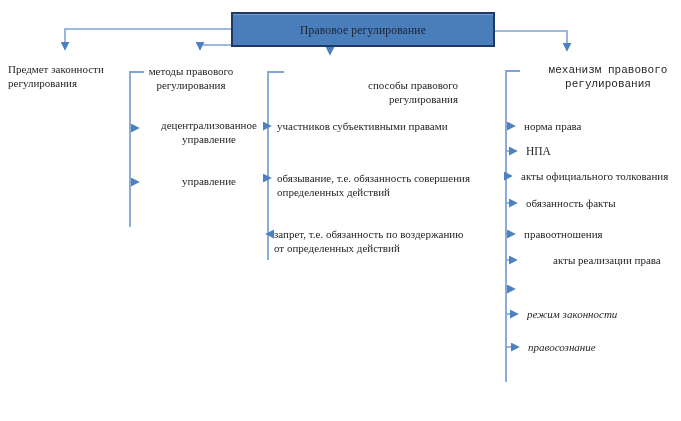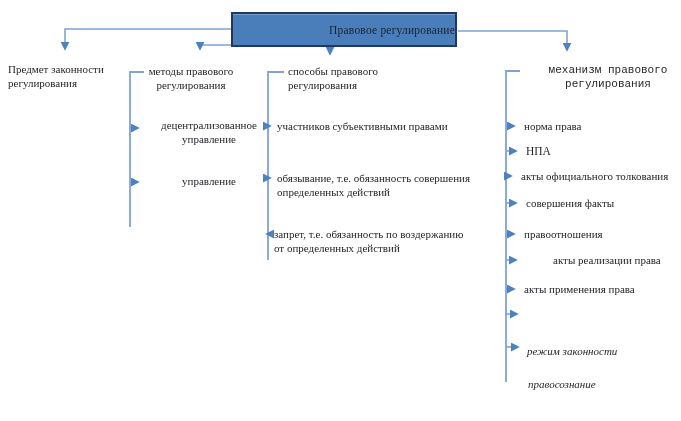--- a/index.html
+++ b/index.html
@@ -6,36 +6,36 @@
   #canvas{
     position:relative;width:681px;height:421px;background:#ffffff;
     font-family:"Liberation Serif", serif;color:var(--text,#26262b);
     overflow:hidden;
   }
   #connectors{position:absolute;left:0;top:0;width:681px;height:421px;}
   .c{fill:none;stroke:var(--line,#7fa3d6);stroke-width:1.6;}
   .b{fill:none;stroke:var(--line,#7fa3d6);stroke-width:1.8;}
   #ah path{fill:var(--arrow,#4e81c0);}
   .rootbox{
-    position:absolute;left:231px;top:12px;width:226px;height:35px;
+    position:absolute;left:231px;top:12px;width:264px;height:35px;
     background:var(--box-fill,#4a7ebb);
     border:2.5px solid var(--box-border,#203864);
     box-sizing:border-box;
-    display:flex;align-items:center;justify-content:flex-end;
+    display:flex;align-items:center;justify-content:center;
     box-shadow:inset 0 1px 0 rgba(255,255,255,.25);
   }
   .rootbox .lbl{font-size:11.5px;color:#1a2130;letter-spacing:.2px;}
   .txt{position:absolute;font-size:11px;line-height:14px;}
   .txt span{display:block;}
   .ctr{text-align:center;}
-  .ital{font-style:italic;margin-top:37px;}
+  .ital{font-style:italic;}
   
   #lbl-predmet{left:8px;top:62px;width:130px;}
   #lbl-metody{left:135px;top:64px;width:112px;}
-  #lbl-sposoby{left:288px;top:64px;width:170px;}
+  #lbl-sposoby{left:288px;top:78px;width:170px;text-align:right;}
   #lbl-mekhanizm{left:544px;top:63px;width:128px;font-family:Liberation Mono, monospace;}
   
   #m-item0{left:146px;top:118px;width:126px;}
   #m-item1{left:146px;top:174px;width:126px;}
   
   #s-item0{left:277px;top:119px;width:225px;}
   #s-item1{left:277px;top:171px;width:225px;}
   #s-item2{left:274px;top:227px;width:225px;}
   
   #k-item0{left:524px;top:119px;width:155px;}
@@ -131,30 +131,27 @@
   <div class="txt" id="k-item0">
     <span>норма права</span>
   </div>
   <div class="txt" id="k-item1">
     <span>НПА</span>
   </div>
   <div class="txt" id="k-item2">
     <span>акты официального толкования</span>
   </div>
   <div class="txt" id="k-item3">
-    <span>совершения факты</span>
+    <span>обязанность факты</span>
   </div>
   <div class="txt" id="k-item4">
     <span>правоотношения</span>
   </div>
   <div class="txt" id="k-item5">
     <span>акты реализации права</span>
-  </div>
-  <div class="txt" id="k-item6">
-    <span>акты применения права</span>
   </div>
   <div class="txt ital" id="k-item7">
     <span>режим законности</span>
   </div>
   <div class="txt ital" id="k-item8">
     <span>правосознание</span>
   </div>
 
 </div>
 

